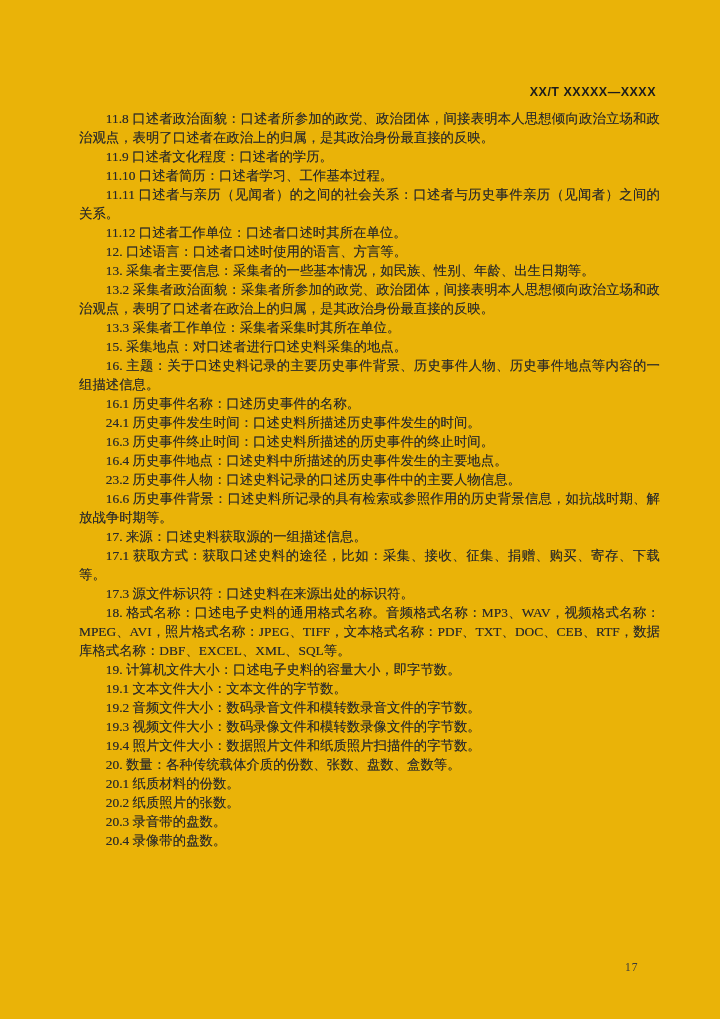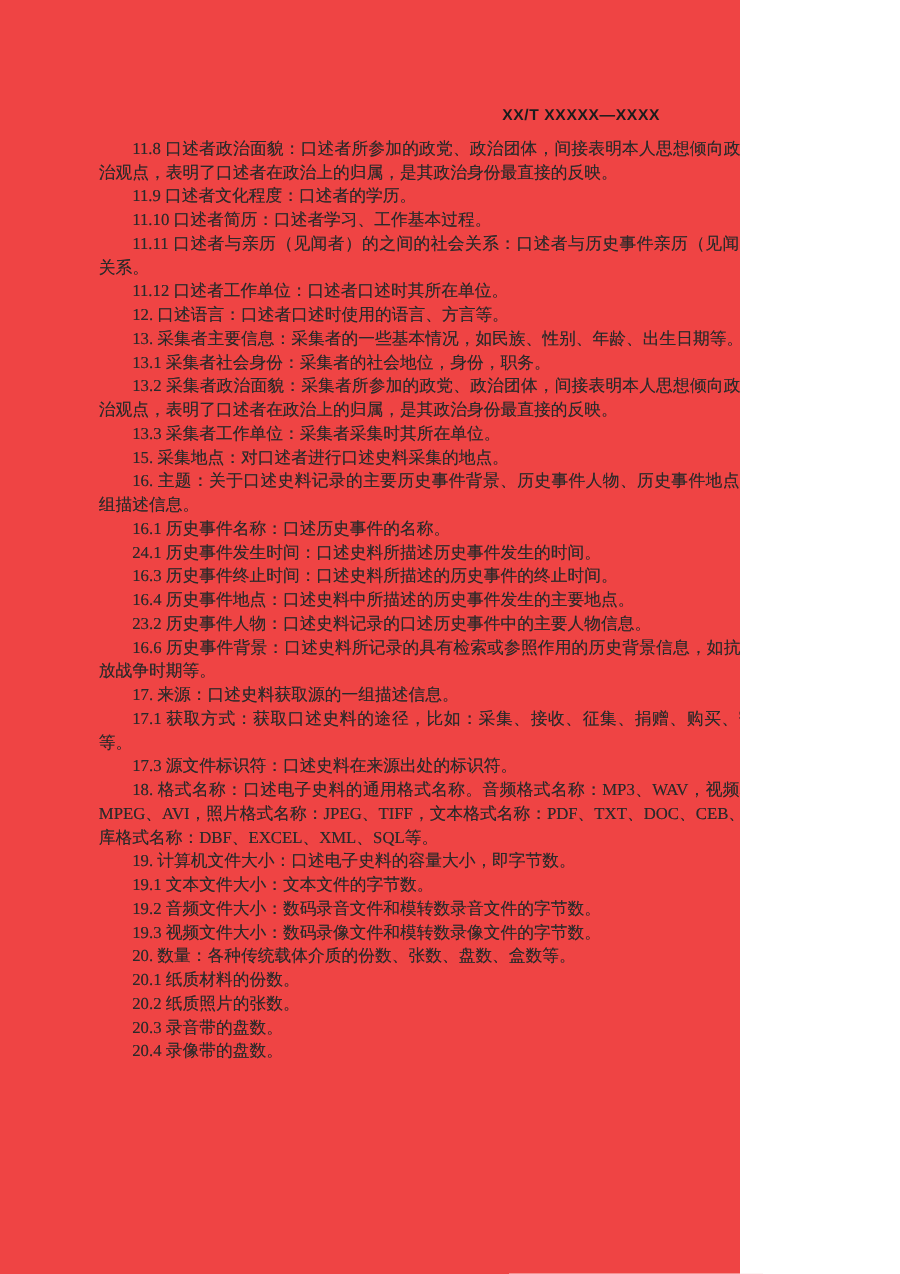--- a/index.html
+++ b/index.html
@@ -2,23 +2,23 @@
 <html><head>
 <meta charset="utf-8">
 <style>
   html, body {
     margin: 0;
     padding: 0;
     background: #ffffff;
   }
   .page {
     position: relative;
-    width: 592px;
+    width: 720px;
     height: 1019px;
-    background: #ef4444;
+    background: #eab308;
     overflow: hidden;
     font-family: "Liberation Serif", "DejaVu Serif", serif;
   }
   .std-header {
     position: absolute;
     top: 85px;
     right: 64px;
     font-family: "Liberation Sans", "DejaVu Sans", sans-serif;
     font-weight: bold;
     font-size: 12.5px;
@@ -62,39 +62,39 @@
   <div class="std-header">XX/T XXXXX—XXXX</div>
 
   <div class="doc-body">
       <p class="para">11.8 口述者政治面貌：口述者所参加的政党、政治团体，间接表明本人思想倾向政治立场和政治观点，表明了口述者在政治上的归属，是其政治身份最直接的反映。</p>
       <p class="para">11.9 口述者文化程度：口述者的学历。</p>
       <p class="para">11.10 口述者简历：口述者学习、工作基本过程。</p>
       <p class="para">11.11 口述者与亲历（见闻者）的之间的社会关系：口述者与历史事件亲历（见闻者）之间的关系。</p>
       <p class="para">11.12 口述者工作单位：口述者口述时其所在单位。</p>
       <p class="para">12. 口述语言：口述者口述时使用的语言、方言等。</p>
       <p class="para">13. 采集者主要信息：采集者的一些基本情况，如民族、性别、年龄、出生日期等。</p>
-      <p class="para">13.1 采集者社会身份：采集者的社会地位，身份，职务。</p>
       <p class="para">13.2 采集者政治面貌：采集者所参加的政党、政治团体，间接表明本人思想倾向政治立场和政治观点，表明了口述者在政治上的归属，是其政治身份最直接的反映。</p>
       <p class="para">13.3 采集者工作单位：采集者采集时其所在单位。</p>
       <p class="para">15. 采集地点：对口述者进行口述史料采集的地点。</p>
       <p class="para">16. 主题：关于口述史料记录的主要历史事件背景、历史事件人物、历史事件地点等内容的一组描述信息。</p>
       <p class="para">16.1 历史事件名称：口述历史事件的名称。</p>
       <p class="para">24.1 历史事件发生时间：口述史料所描述历史事件发生的时间。</p>
       <p class="para">16.3 历史事件终止时间：口述史料所描述的历史事件的终止时间。</p>
       <p class="para">16.4 历史事件地点：口述史料中所描述的历史事件发生的主要地点。</p>
       <p class="para">23.2 历史事件人物：口述史料记录的口述历史事件中的主要人物信息。</p>
       <p class="para">16.6 历史事件背景：口述史料所记录的具有检索或参照作用的历史背景信息，如抗战时期、解放战争时期等。</p>
       <p class="para">17. 来源：口述史料获取源的一组描述信息。</p>
       <p class="para">17.1 获取方式：获取口述史料的途径，比如：采集、接收、征集、捐赠、购买、寄存、下载等。</p>
       <p class="para">17.3 源文件标识符：口述史料在来源出处的标识符。</p>
       <p class="para">18. 格式名称：口述电子史料的通用格式名称。音频格式名称：MP3、WAV，视频格式名称：MPEG、AVI，照片格式名称：JPEG、TIFF，文本格式名称：PDF、TXT、DOC、CEB、RTF，数据库格式名称：DBF、EXCEL、XML、SQL等。</p>
       <p class="para">19. 计算机文件大小：口述电子史料的容量大小，即字节数。</p>
       <p class="para">19.1 文本文件大小：文本文件的字节数。</p>
       <p class="para">19.2 音频文件大小：数码录音文件和模转数录音文件的字节数。</p>
       <p class="para">19.3 视频文件大小：数码录像文件和模转数录像文件的字节数。</p>
+      <p class="para">19.4 照片文件大小：数据照片文件和纸质照片扫描件的字节数。</p>
       <p class="para">20. 数量：各种传统载体介质的份数、张数、盘数、盒数等。</p>
       <p class="para">20.1 纸质材料的份数。</p>
       <p class="para">20.2 纸质照片的张数。</p>
       <p class="para">20.3 录音带的盘数。</p>
       <p class="para">20.4 录像带的盘数。</p>
     </div>
 
   <div class="page-number">17</div>
 
 </div>

